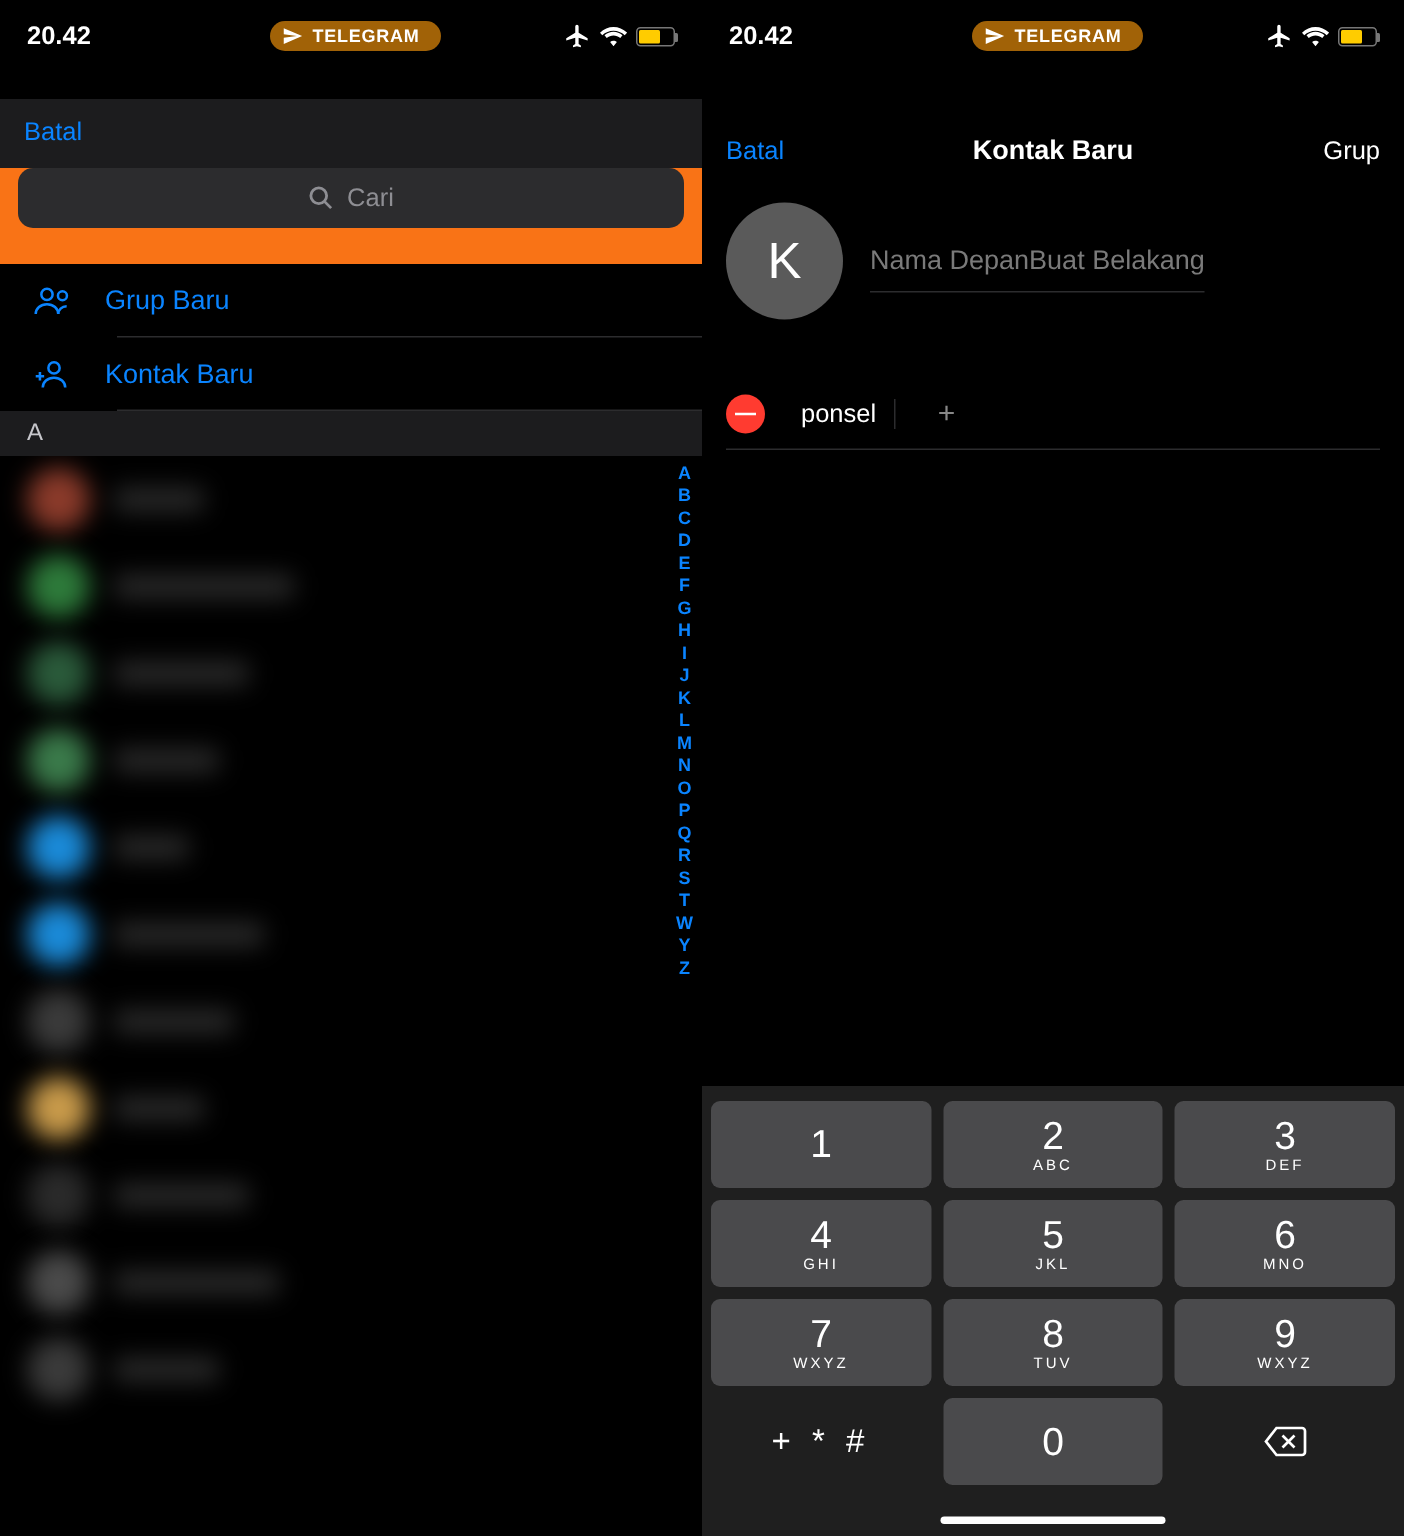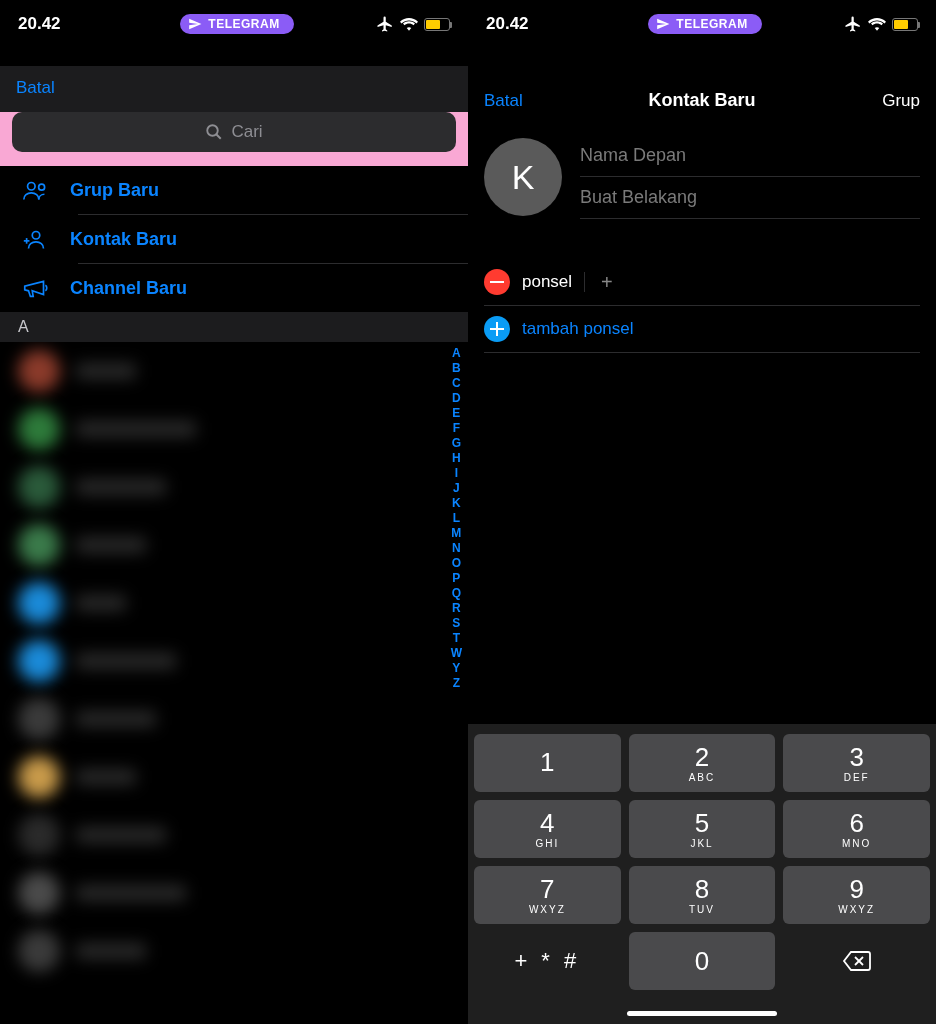--- a/index.html
+++ b/index.html
@@ -1,51 +1,51 @@
 <!DOCTYPE html>
 <html><head>
 <meta charset="utf-8">
 <style>
   * { margin: 0; padding: 0; box-sizing: border-box; font-family: -apple-system, BlinkMacSystemFont, "Segoe UI", Helvetica, Arial, sans-serif; }
   body { background: #000; width: 936px; height: 1024px; display: flex; overflow: hidden; }
   .screen { width: 468px; height: 1024px; background: #000; position: relative; display: flex; flex-direction: column; }
   .status-bar { height: 48px; display: flex; align-items: center; justify-content: space-between; padding: 0 18px; color: #fff; font-weight: 600; font-size: 17px; }
   .status-left { width: 80px; }
   .status-center { display:flex; align-items:center; }
-  .tg-pill { background: #8b5cf6; color: #fff; border-radius: 14px; padding: 3px 14px 3px 8px; display:flex; align-items:center; gap:6px; font-size:12px; font-weight:700; letter-spacing:0.5px; }
+  .tg-pill { background: #a16207; color: #fff; border-radius: 14px; padding: 3px 14px 3px 8px; display:flex; align-items:center; gap:6px; font-size:12px; font-weight:700; letter-spacing:0.5px; }
   .status-right { display:flex; align-items:center; gap:6px; }
   .battery { width:26px; height:13px; border:1px solid #777; border-radius:3px; position:relative; display:flex; align-items:center; }
   .battery::after { content:""; position:absolute; right:-3px; top:3px; width:2px; height:6px; background:#777; border-radius:0 1px 1px 0; }
   .battery-fill { height:9px; margin-left:1px; border-radius:1px; background:#ffcc00; }
   .header { background:#1c1c1e; padding: 12px 16px 14px; display:flex; align-items:center; justify-content:space-between; border-radius: 0px; }
   .header-title { font-size:18px; font-weight:600; color:#fff; text-align:center; flex:1; }
   .header-btn { color:#0a84ff; font-size:17px; min-width:60px; }
   .header-btn.right { text-align:right; color:#fff; }
-  .search-wrap { padding: 0 12px 14px; background:#f9a8d4; }
+  .search-wrap { padding: 0 12px 24px; background:#f97316; }
   .search-bar { background:#2c2c2e; border-radius:10px; height:40px; display:flex; align-items:center; justify-content:center; gap:8px; color:#8e8e93; font-size:17px; }
   .menu { background:#000; }
   .menu-item { display:flex; align-items:center; gap:18px; padding: 12px 20px; }
   .menu-item .icon-slot { width:32px; color:#0a84ff; display:flex; justify-content:center; }
-  .menu-item .label { color:#0a84ff; font-size:18px;font-weight:bold; }
+  .menu-item .label { color:#0a84ff; font-size:18px; }
   .menu-sep { height:1px; background:#2c2c2e; margin-left:78px; }
   .section-header { background:#1c1c1e; color:#c7c7cc; font-size:16px; padding: 6px 18px; }
   .contacts-area { position:relative; flex:1; overflow:hidden; }
   .blur-row { height:58px; display:flex; align-items:center; gap:16px; padding:0 18px; filter: blur(8px); }
   .blur-ava { width:42px; height:42px; border-radius:50%; }
   .blur-text { height:16px; border-radius:4px; background:#2a2a2a; }
   .index-rail { position:absolute; right:6px; top:4px; display:flex; flex-direction:column; gap:1px; color:#0a84ff; font-size:12px; font-weight:600; align-items:center; }
 
   
   .header2 { background:#000; padding: 14px 16px; display:flex; align-items:center; justify-content:space-between; }
   .contact-form { padding: 10px 16px 0; display:flex; gap:18px; align-items:center; }
   .avatar-k { width:78px; height:78px; border-radius:50%; background:#5a5a5a; color:#fff; display:flex; align-items:center; justify-content:center; font-size:34px; font-weight:500; }
-  .fields { flex:1; display:flex; flex-direction:column; }
+  .fields { flex:1; display:flex; flex-direction:row; }
   .field { color:#7a7a7a; font-size:18px; padding: 10px 0; border-bottom:1px solid #2c2c2e; }
   .phone-rows { margin-top: 40px; padding: 0 16px; }
-  .phone-row { display:flex; align-items:center; gap:12px; padding: 10px 0; border-bottom:1px solid #2c2c2e; }
+  .phone-row { display:flex; align-items:center; gap:24px; padding: 10px 0; border-bottom:1px solid #2c2c2e; }
   .circle-btn { width:26px; height:26px; border-radius:50%; display:flex; align-items:center; justify-content:center; color:#fff; font-weight:700; }
   .circle-minus { background:#ff3b30; }
   .circle-plus { background:#0a9cf5; }
   .phone-type { color:#fff; font-size:17px; padding-right:12px; border-right:1px solid #2c2c2e; margin-right:4px; }
   .phone-plus { color:#888; font-size:20px; }
   .add-phone { color:#0a84ff; font-size:17px; }
 
   .keypad { position:absolute; bottom:0; left:0; right:0; background:#1f1f1f; padding:10px 6px 34px; }
   .key-grid { display:grid; grid-template-columns:1fr 1fr 1fr; gap:8px; }
   .key { background:#4a4a4c; border-radius:6px; height:58px; display:flex; flex-direction:column; align-items:center; justify-content:center; color:#fff; }
@@ -119,29 +119,20 @@
           <svg width="30" height="24" viewBox="0 0 32 24" fill="none" stroke="#0a84ff" stroke-width="1.8">
             <circle cx="16" cy="8" r="4"></circle>
             <path d="M8 22c0-4 3.5-7 8-7s8 3 8 7"></path>
             <line x1="3" y1="14" x2="9" y2="14"></line>
             <line x1="6" y1="11" x2="6" y2="17"></line>
           </svg>
         </div>
       <span class="label">Kontak Baru</span>
     </div>
     <div class="menu-sep"></div>
-    <div class="menu-item">
-      <div class="icon-slot">
-          <svg width="30" height="24" viewBox="0 0 32 24" fill="none" stroke="#0a84ff" stroke-width="1.8">
-            <path d="M4 10v4l4 1 2 6h3l-1-6 12 4V5L4 10z"></path>
-            <path d="M26 9c2 1 2 5 0 6"></path>
-          </svg>
-        </div>
-      <span class="label">Channel Baru</span>
-    </div>
   </div>
 
   <div class="section-header">A</div>
 
   <div class="contacts-area">
     <div class="blur-row">
         <div class="blur-ava" style="background:#8a3a2a"></div>
         <div class="blur-text" style="width:60px"></div>
       </div>
     <div class="blur-row">
@@ -255,29 +246,20 @@
   <div class="phone-rows">
     <div class="phone-row">
       <div class="circle-btn circle-minus">
         <svg width="14" height="2" viewBox="0 0 14 2">
             <rect width="14" height="2" fill="#fff"></rect>
           </svg>
       </div>
       <span class="phone-type">ponsel</span>
       <span class="phone-plus">+</span>
     </div>
-    <div class="phone-row">
-      <div class="circle-btn circle-plus">
-        <svg width="14" height="14" viewBox="0 0 14 14">
-            <rect x="6" width="2" height="14" fill="#fff"></rect>
-            <rect y="6" width="14" height="2" fill="#fff"></rect>
-          </svg>
-      </div>
-      <span class="add-phone">tambah ponsel</span>
-    </div>
   </div>
 
   <div class="keypad">
     <div class="key-grid" id="key-grid">
         <div class="key">
           <span class="key-num">1</span>
           <span class="key-sub"></span>
         </div>
         <div class="key">
           <span class="key-num">2</span>

